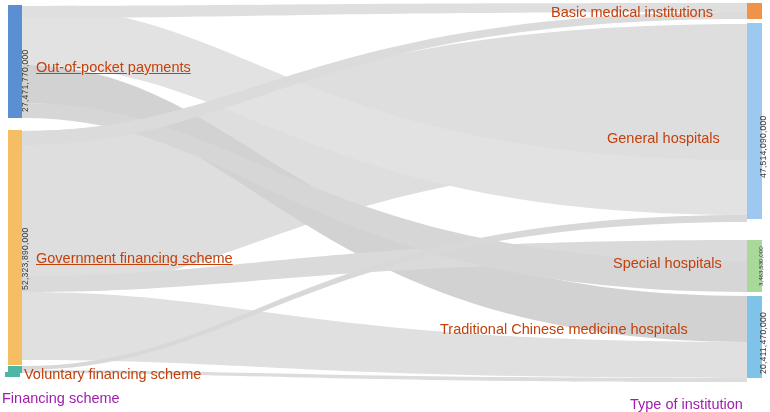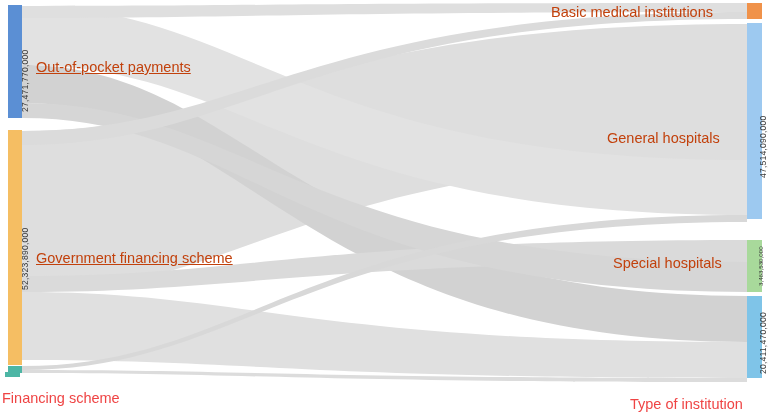--- a/index.html
+++ b/index.html
@@ -16,21 +16,21 @@
   .node-label{
     position:absolute;
     font-size:14.5px;
     color:#c2410c;
     white-space:nowrap;
     letter-spacing:0px;
   }
   .axis-label{
     position:absolute;
     font-size:14.5px;
-    color:#ef4444;
+    color:#a21caf;
     white-space:nowrap;
   }
   .vval{
     position:absolute;
     font-size:8.6px;
     color:#3a3a3a;
     white-space:nowrap;
     transform-origin:left top;
     transform:rotate(-90deg);
     letter-spacing:0.2px;
@@ -92,25 +92,27 @@
   <div class="vval" style="left:758px; top:178px;">47,514,090,000</div>
 
   <div class="vval tiny" style="left:757px; top:286px;">3,463,530,000</div>
 
   <div class="vval" style="left:758px; top:374px;">20,411,470,000</div>
 
   <div class="node-label" style="left:36px; top:59px;text-decoration:underline;">Out-of-pocket payments</div>
 
   <div class="node-label" style="left:36px; top:250px;text-decoration:underline;">Government financing scheme</div>
 
+  <div class="node-label" style="left:24px; top:366px;">Voluntary financing scheme</div>
 
   <div class="node-label" style="left:551px; top:4px;">Basic medical institutions</div>
 
   <div class="node-label" style="left:607px; top:130px;">General hospitals</div>
 
   <div class="node-label" style="left:613px; top:255px;">Special hospitals</div>
 
+  <div class="node-label" style="left:440px; top:321px;">Traditional Chinese medicine hospitals</div>
 
   <div class="axis-label" style="left:2px; top:390px;">Financing scheme</div>
 
   <div class="axis-label" style="left:630px; top:396px;">Type of institution</div>
 
 </div>
 
 </body></html>

